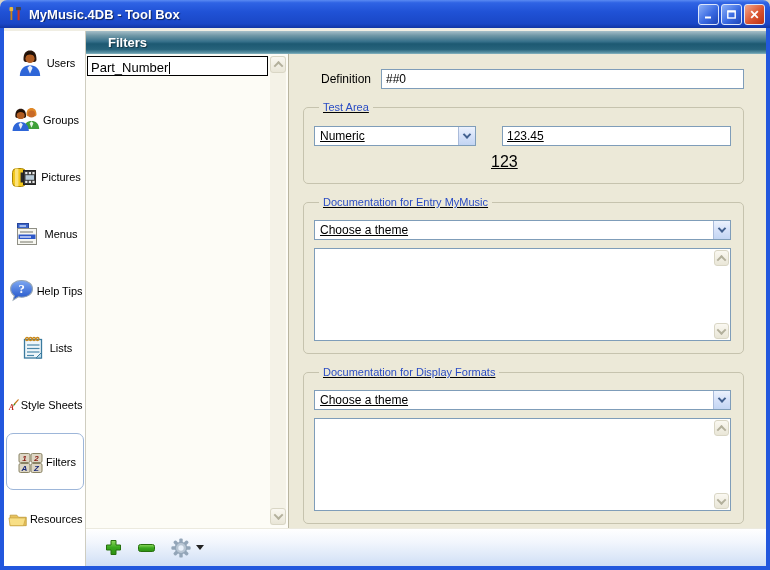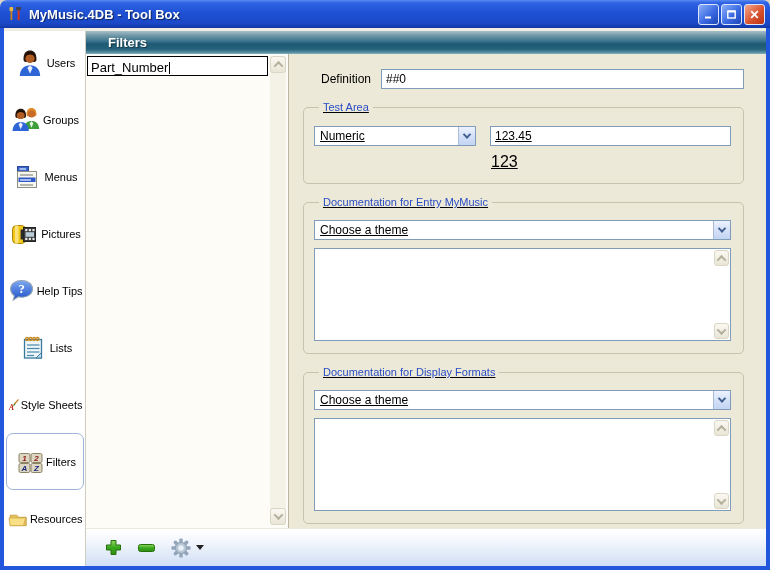--- a/index.html
+++ b/index.html
@@ -77,21 +77,21 @@
   .test-row { display:flex; align-items:flex-start; margin-top:7px; }
   .combo { height:20px; border:1px solid #7f9db9; background:#fff; display:flex; align-items:stretch; cursor:default; }
   .combo-small { width:162px; flex:0 0 auto; }
   .combo-wide { width:100%; margin-top:6px; }
   .combo-value { flex:1; font-size:12px; padding:2px 5px; white-space:nowrap; overflow:hidden; }
   .combo-btn { width:17px; flex:0 0 auto; border-left:1px solid #aabbda;
     background:linear-gradient(180deg,#ecf2fd 0%, #d4e0f8 55%, #c3d5f3 100%);
     display:flex; align-items:center; justify-content:center; }
   .chev.blue.down { width:6px; height:6px; border-right:2px solid #42608f; border-bottom:2px solid #42608f;
     transform:rotate(45deg) translate(-1px,-1px); }
-  .test-input { flex:1; margin-left:14px; }
+  .test-input { flex:1; margin-left:26px; }
   .test-result { font-size:16px; margin:7px 0 0 177px; }
 
   .doc-area { position:relative; height:93px; background:#fff; border:1px solid #7f9db9; margin-top:8px; }
   .doc-text { position:absolute; inset:1px 18px 1px 1px; font-size:12px; padding:2px; overflow:hidden; }
   .doc-area .scroll-btn { width:15px; height:16px; left:auto; right:1px; }
   .doc-area .scroll-btn.up { top:1px; } .doc-area .scroll-btn.down { bottom:1px; }
 
   
   .toolbar { height:38px; flex:0 0 auto; display:flex; align-items:center; gap:16px; padding-left:19px;
     border-top:1px solid #eceadf;
@@ -158,46 +158,46 @@
           <circle cx="10.7" cy="11.2" r="3.9" fill="#b05c22"></circle>
           <path d="M10.7 8c-2.2 0-3.7 1-4 2.7-.4-2.7 1-4.7 4-4.7s4.4 2 4 4.7c-.3-1.7-1.8-2.7-4-2.7z" fill="#1d0f07"></path>
           <path d="M2.5 27c.3-6 3.7-9 8.2-9s7.9 3 8.2 9z" fill="#2e66d8"></path>
           <path d="M10.7 18.3l-2.1 2.1 2.1 4.9 2.1-4.9z" fill="#e9eef8"></path>
         </svg>
         <span class="side-label">Groups</span>
       </div>
 
       <div class="side-item">
         <svg class="side-icon" viewBox="0 0 32 32">
-          <rect x="6.5" y="5.5" width="11" height="5" fill="#3a63c8" stroke="#27459a"></rect>
-          <line x1="8.5" y1="8" x2="15" y2="8" stroke="#cfe0ff" stroke-width="1.4"></line>
-          <rect x="6.5" y="10.5" width="19" height="16" fill="#f7f7f1" stroke="#8f8f85"></rect>
-          <line x1="9" y1="14" x2="22" y2="14" stroke="#9a9a90" stroke-width="1.4"></line>
-          <rect x="7.5" y="16.5" width="17" height="4.5" fill="#2e58c8"></rect>
-          <line x1="9" y1="19" x2="20" y2="19" stroke="#dbe6ff" stroke-width="1.4"></line>
-          <line x1="9" y1="24" x2="22" y2="24" stroke="#9a9a90" stroke-width="1.4"></line>
-        </svg>
-        <span class="side-label">Menus</span>
-      </div>
-
-      <div class="side-item">
-        <svg class="side-icon" viewBox="0 0 32 32">
           <rect x="4.5" y="7.5" width="13" height="18" rx="4" fill="#f2c71c" stroke="#a88408"></rect>
           <rect x="7" y="7.5" width="3.4" height="18" fill="#fce27a"></rect>
           <rect x="12.6" y="11.5" width="2.8" height="10" fill="#2a2a2a"></rect>
           <rect x="15.5" y="9.5" width="12" height="14" fill="#3a3a3a" stroke="#222"></rect>
           <rect x="17.2" y="11" width="2.2" height="2.2" fill="#e8e8e8"></rect>
           <rect x="20.8" y="11" width="2.2" height="2.2" fill="#e8e8e8"></rect>
           <rect x="24.4" y="11" width="2.2" height="2.2" fill="#e8e8e8"></rect>
           <rect x="17.2" y="19.8" width="2.2" height="2.2" fill="#e8e8e8"></rect>
           <rect x="20.8" y="19.8" width="2.2" height="2.2" fill="#e8e8e8"></rect>
           <rect x="24.4" y="19.8" width="2.2" height="2.2" fill="#e8e8e8"></rect>
           <rect x="17.5" y="14.2" width="8.5" height="4.6" fill="#b9ccd9"></rect>
         </svg>
         <span class="side-label">Pictures</span>
+      </div>
+
+      <div class="side-item">
+        <svg class="side-icon" viewBox="0 0 32 32">
+          <rect x="6.5" y="5.5" width="11" height="5" fill="#3a63c8" stroke="#27459a"></rect>
+          <line x1="8.5" y1="8" x2="15" y2="8" stroke="#cfe0ff" stroke-width="1.4"></line>
+          <rect x="6.5" y="10.5" width="19" height="16" fill="#f7f7f1" stroke="#8f8f85"></rect>
+          <line x1="9" y1="14" x2="22" y2="14" stroke="#9a9a90" stroke-width="1.4"></line>
+          <rect x="7.5" y="16.5" width="17" height="4.5" fill="#2e58c8"></rect>
+          <line x1="9" y1="19" x2="20" y2="19" stroke="#dbe6ff" stroke-width="1.4"></line>
+          <line x1="9" y1="24" x2="22" y2="24" stroke="#9a9a90" stroke-width="1.4"></line>
+        </svg>
+        <span class="side-label">Menus</span>
       </div>
 
       <div class="side-item">
         <svg class="side-icon" viewBox="0 0 32 32">
           <defs>
               <linearGradient id="hb" x1="0" y1="0" x2="0" y2="1">
             <stop offset="0" stop-color="#7fa9f2"></stop>
                 <stop offset="1" stop-color="#1c50c8"></stop>
           </linearGradient>
             </defs>

